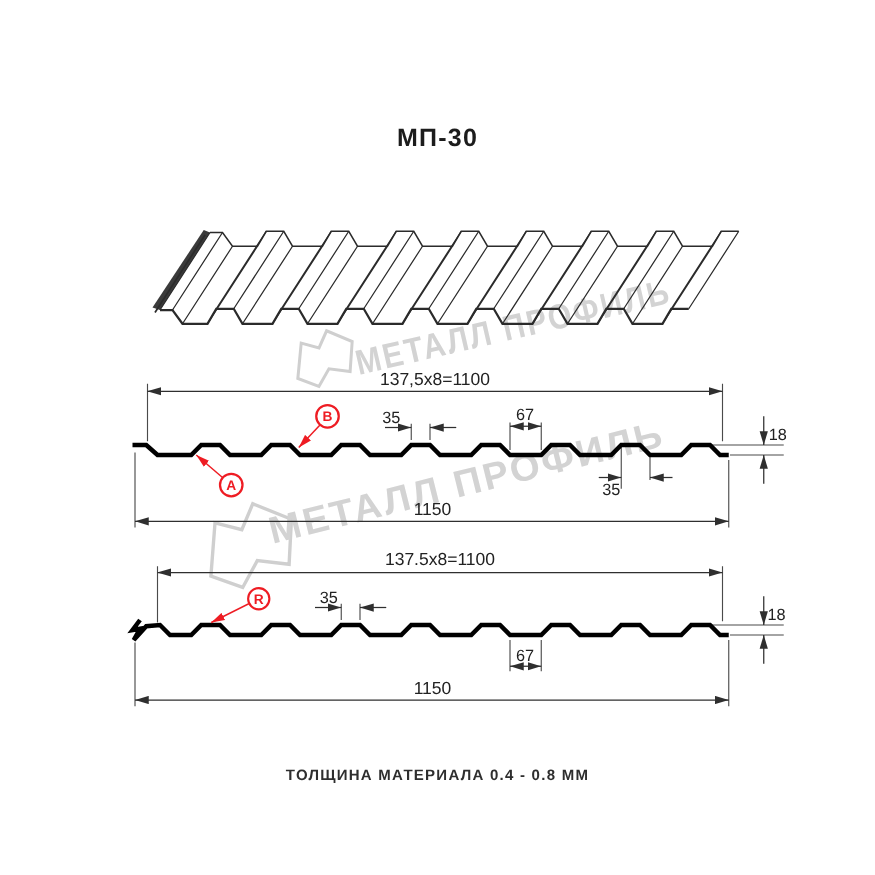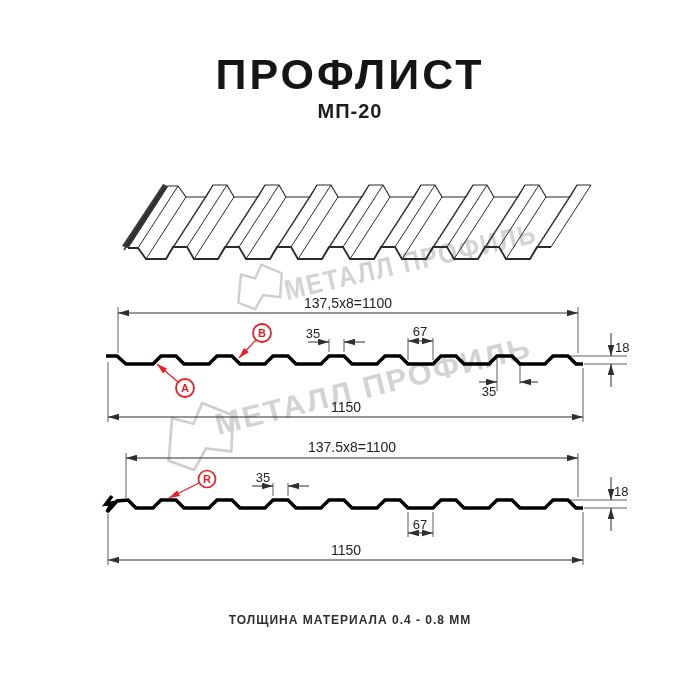--- a/index.html
+++ b/index.html
@@ -15,22 +15,21 @@
   .dim-t{font-family:"Liberation Sans",sans-serif;font-size:14px;fill:#222;}
   .dim-s{font-family:"Liberation Sans",sans-serif;font-size:13px;fill:#222;}
   .callout-t{font-family:"Liberation Sans",sans-serif;font-size:11px;font-weight:bold;fill:#ee1c23;}
   .wm-t{font-family:"Liberation Sans",sans-serif;font-weight:bold;fill:#d3d3d3;letter-spacing:2px;}
 </style>
 </head>
 <body>
 
 <div class="page">
 
-  <div class="title">ПРОФЛИСТ</div>
-  <div class="subtitle">МП-20</div>
+  <div class="subtitle">МП-30</div>
 
   <svg width="700" height="700" viewBox="0 0 700 700">
     <defs>
       <marker id="mA" viewBox="0 0 10 6" refX="10" refY="3" markerWidth="11" markerHeight="7" orient="auto-start-reverse">
           <path d="M0,0 L10,3 L0,6 Z" fill="#2f2f2f"></path>
         </marker>
       <marker id="mR" viewBox="0 0 10 6" refX="10" refY="3" markerWidth="9" markerHeight="6" orient="auto-start-reverse">
           <path d="M0,0 L10,3 L0,6 Z" fill="#ee1c23"></path>
         </marker>
     </defs>

